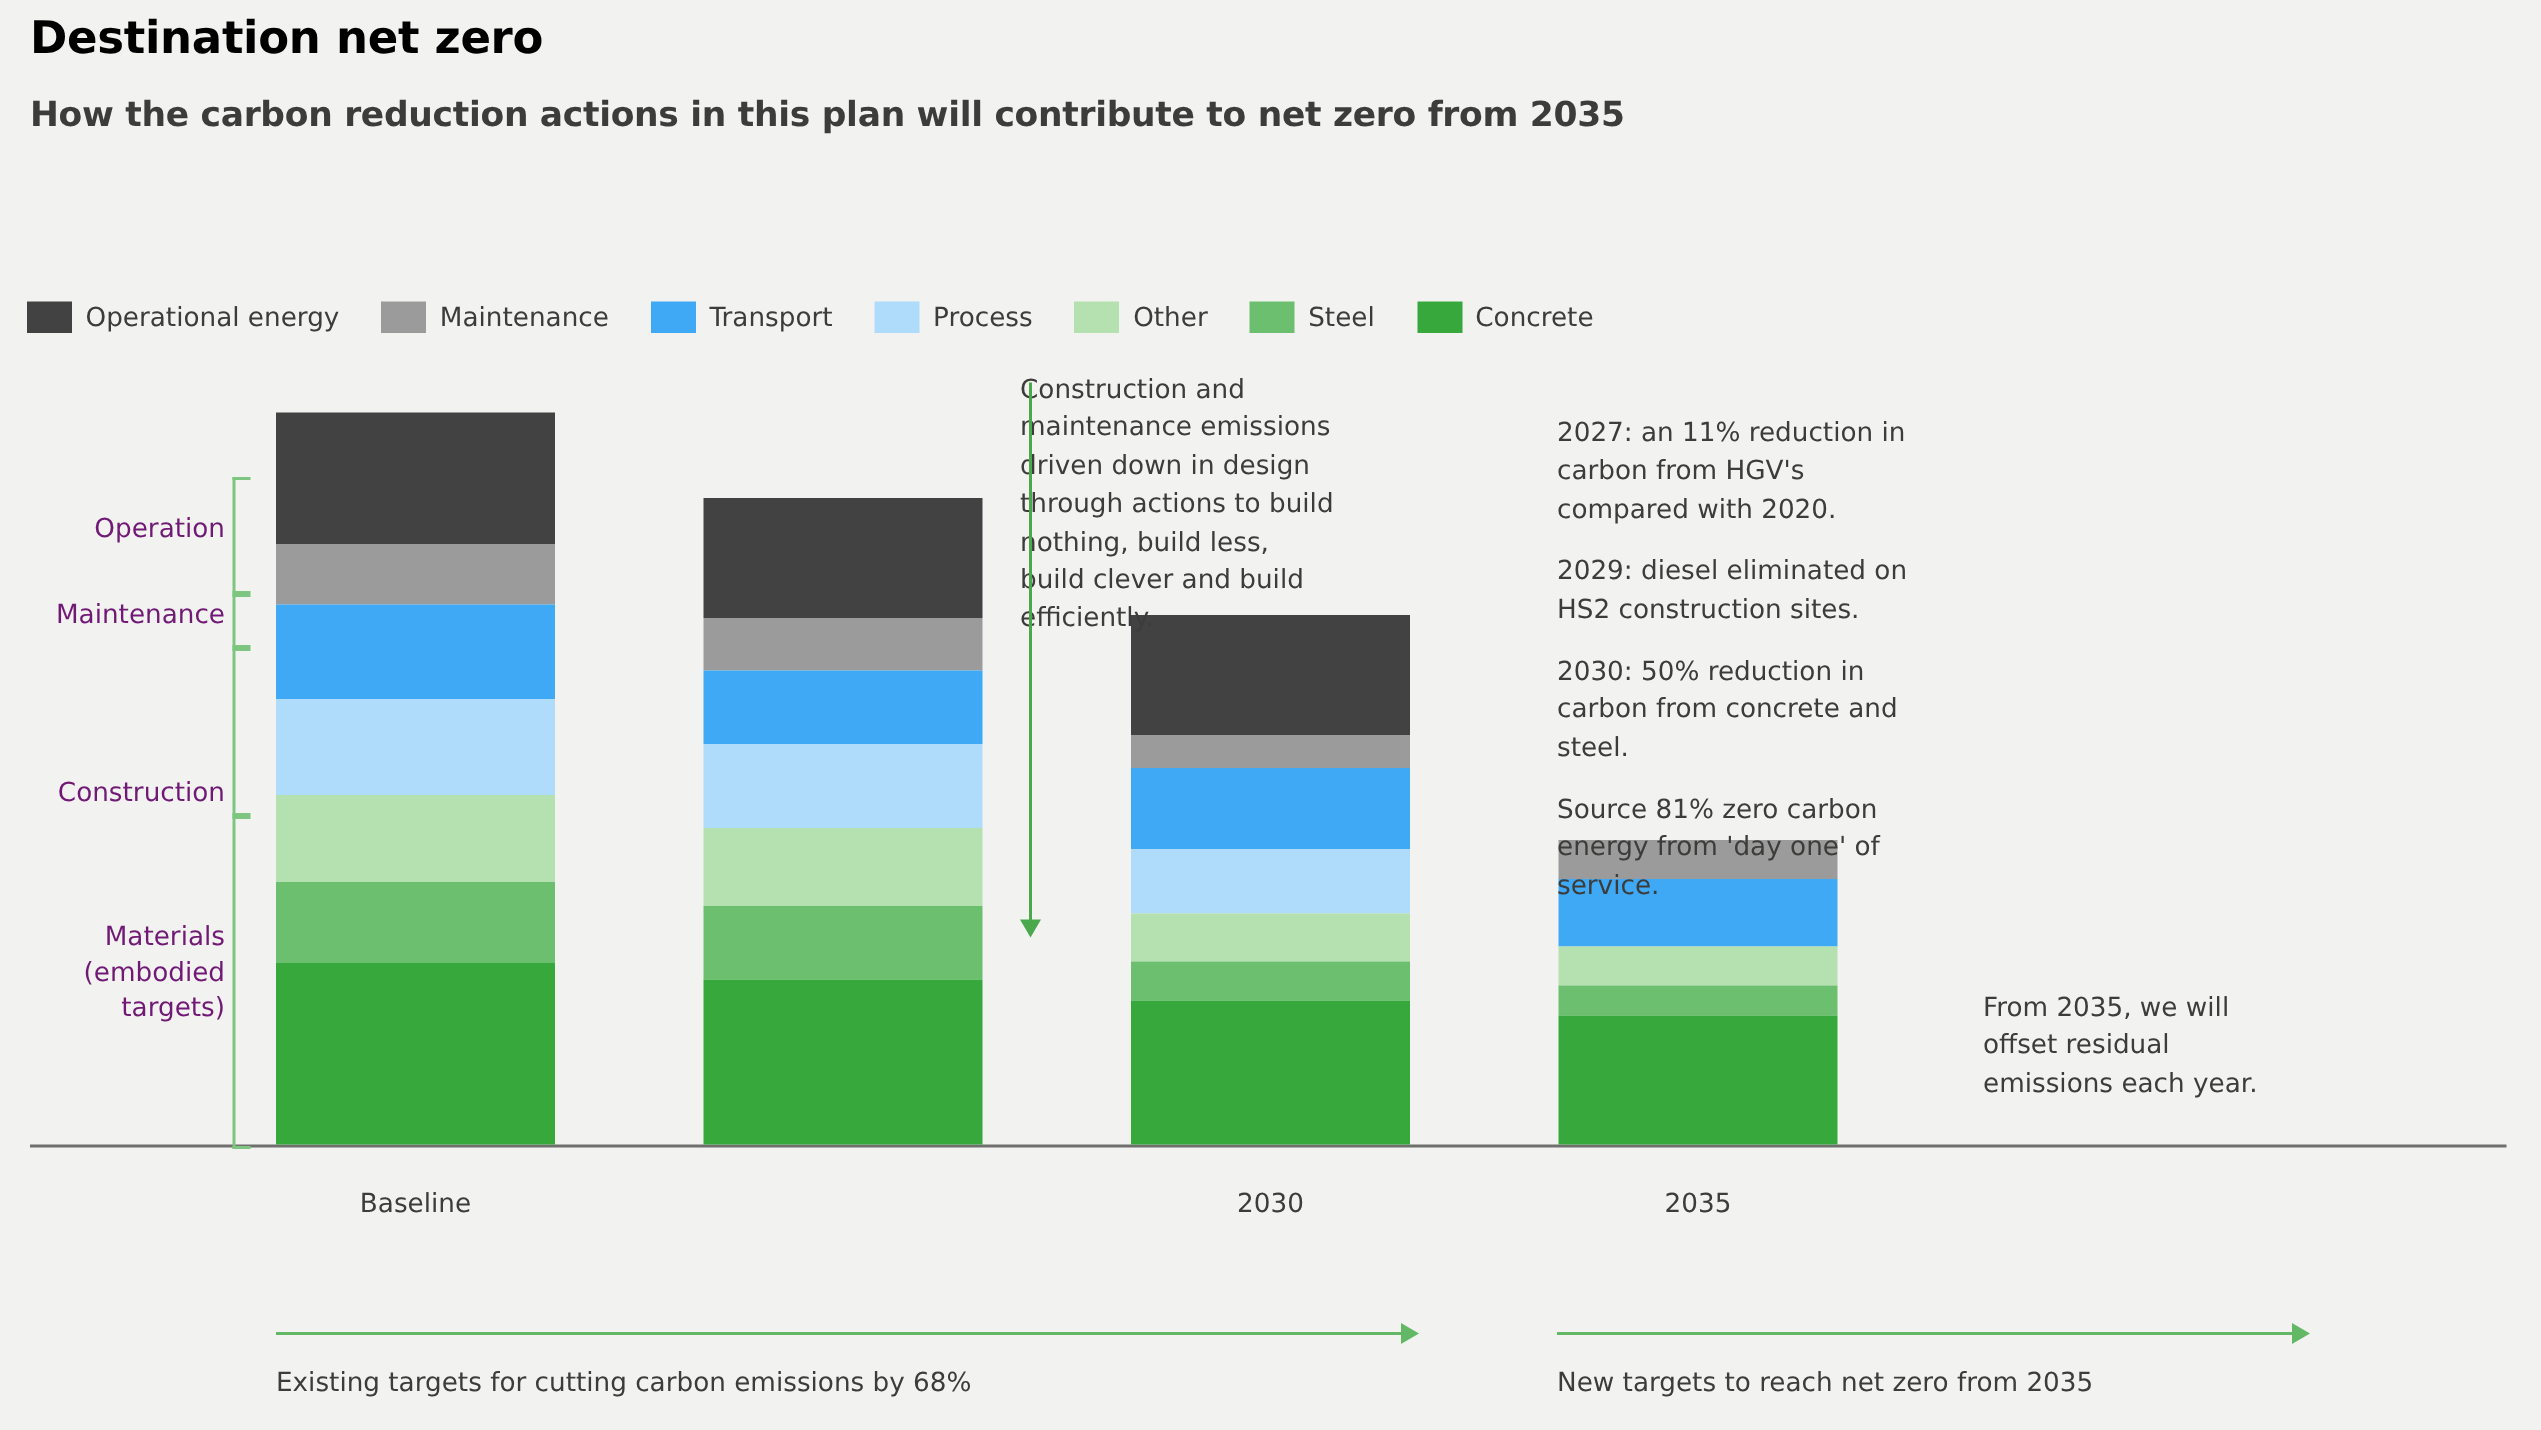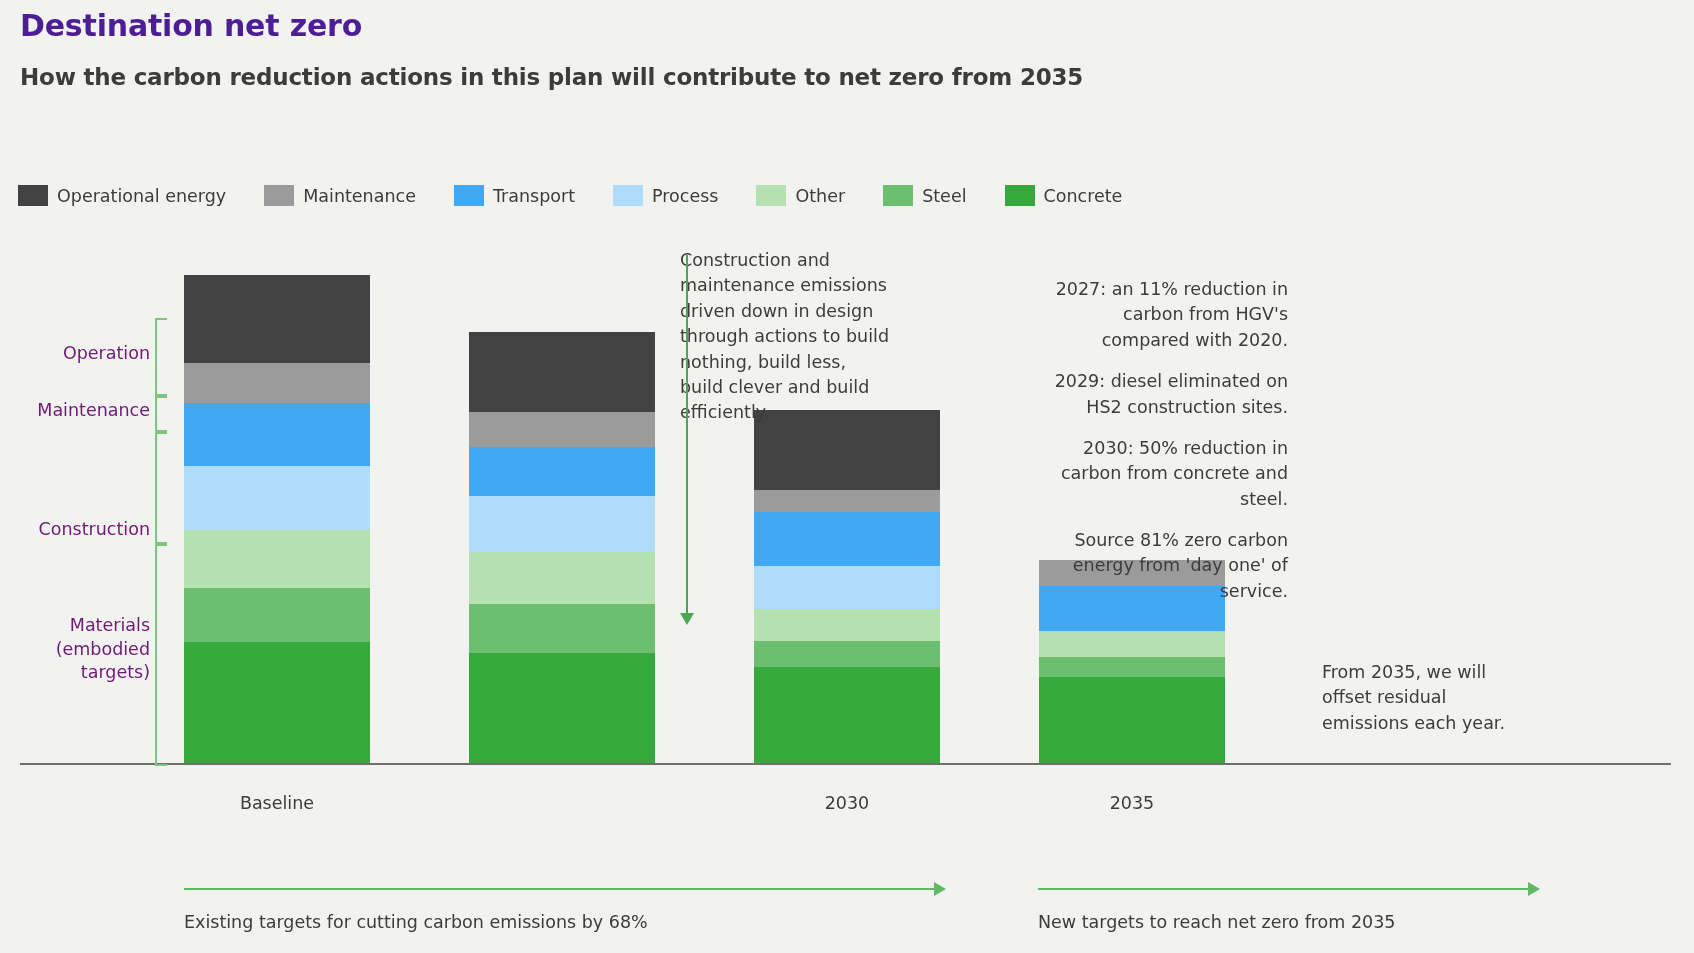--- a/index.html
+++ b/index.html
@@ -20,40 +20,40 @@
     width: 1694px;
     height: 953px;
   }
   
   .title {
     position: absolute;
     left: 20px;
     top: 8px;
     font-size: 30px;
     font-weight: bold;
-    color: #4c1d95;
+    color: #000000;
     letter-spacing: -0.2px;
   }
   .subtitle {
     position: absolute;
     left: 20px;
     top: 64px;
     font-size: 23px;
     font-weight: bold;
     color: #3c3c3b;
     letter-spacing: -0.2px;
   }
   
   .legend {
     position: absolute;
     left: 18px;
-    top: 185px;
+    top: 201px;
     display: flex;
     align-items: center;
-    gap: 10px;
+    gap: 0px;
   }
   .legend-item {
     display: flex;
     align-items: center;
     margin-right: 28px;
   }
   .legend-swatch {
     width: 30px;
     height: 21px;
     display: inline-block;
@@ -276,21 +276,21 @@
     </div>
     <div class="bar-label" style="left:1039px;">
       <div>2035</div>
     </div>
 
     <div class="annot" style="left:680px; top:248px; width:210px;">
       <p>Construction and maintenance emissions driven down in design through actions to build nothing, build less, build clever and build efficiently.</p>
     </div>
     <div class="down-arrow"></div>
 
-    <div class="annot" style="left:1038px; top:277px; width:250px;text-align:right;">
+    <div class="annot" style="left:1038px; top:277px; width:250px;">
       <p>2027: an 11% reduction in carbon from HGV's compared with 2020.</p>
       <p>2029: diesel eliminated on HS2 construction sites.</p>
       <p>2030: 50% reduction in carbon from concrete and steel.</p>
       <p>Source 81% zero carbon energy from 'day one' of service.</p>
     </div>
 
     <div class="annot" style="left:1322px; top:660px; width:190px;">
       <p>From 2035, we will offset residual emissions each year.</p>
     </div>
 

